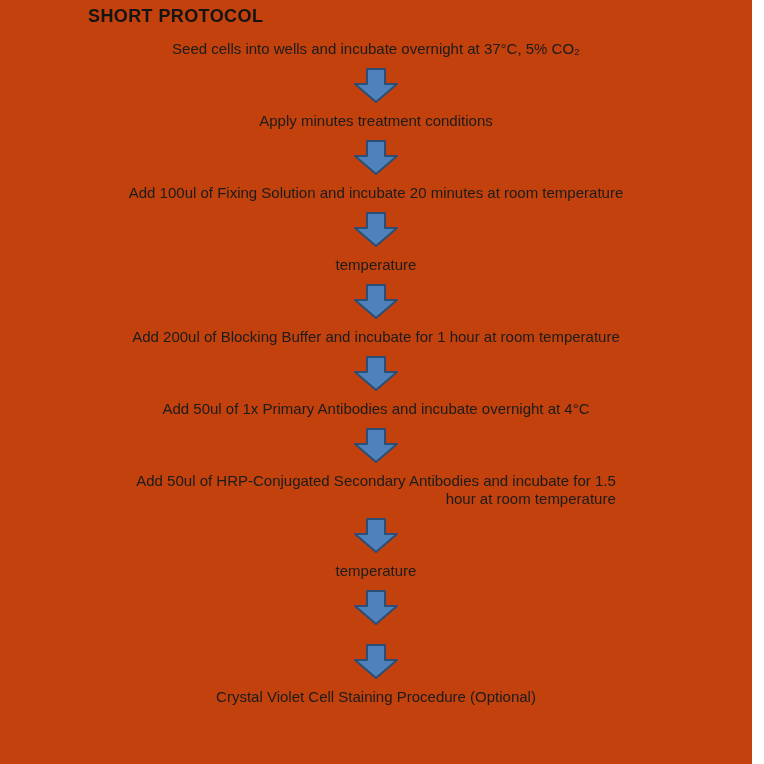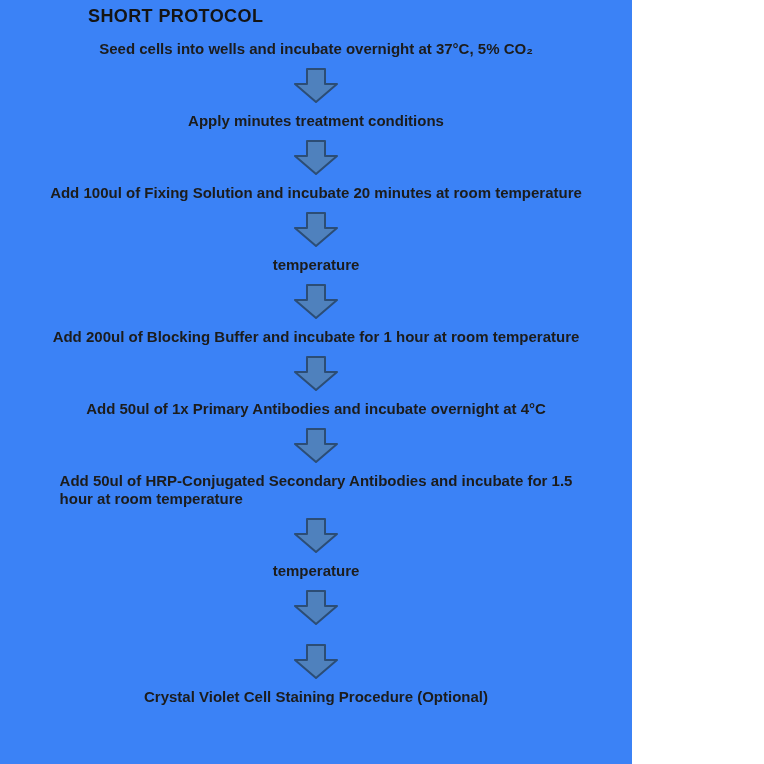--- a/index.html
+++ b/index.html
@@ -2,42 +2,42 @@
 <html><head>
 <meta charset="utf-8">
 <style>
   html, body {
     margin: 0;
     padding: 0;
     background: #ffffff;
   }
   .canvas {
     position: relative;
-    width: 632px;
+    width: 752px;
     height: 764px;
-    background: #3b82f6;
+    background: #c2410c;
     overflow: hidden;
     font-family: "Liberation Sans", sans-serif;
   }
   .title {
     margin: 5px 0 13px 88px;
     font-size: 18px;
     line-height: 22px;
     font-weight: bold;
     letter-spacing: 0.4px;
     color: #141414;
   }
   .flow {
     display: flex;
     flex-direction: column;
     align-items: center;
   }
   .step {
-    text-align: left;
-    font-weight: bold;
+    text-align: right;
+    font-weight: normal;
     font-size: 15px;
     line-height: 18px;
     color: #1c1c1c;
     max-width: 660px;
   }
   .arrow {
     display: block;
     margin: 10px 0 9px 0;
   }
 </style>

